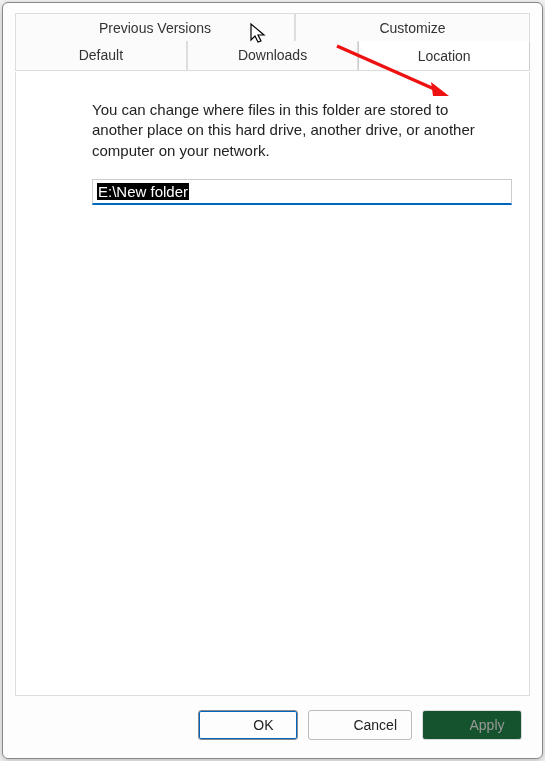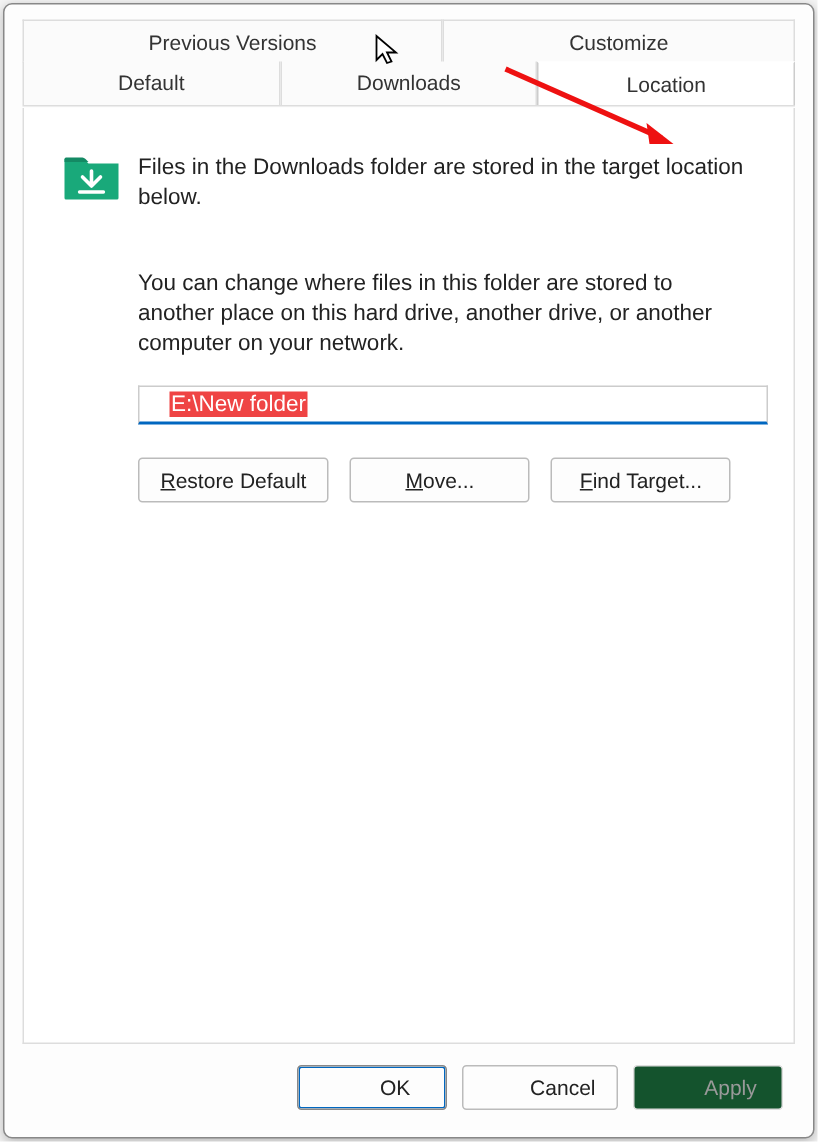--- a/index.html
+++ b/index.html
@@ -148,24 +148,23 @@
       border: 1px solid #ccc;
       border-bottom: 2px solid #0067c0;
       padding: 2px 4px;
       font-size: 15px;
       display: flex;
       align-items: center;
       background: #fff;
       margin-bottom: 22px;
     }
     .path-input .sel {
-      background: #ef4444;
+      background: #000000;
       color: #fff;
       padding: 0 1px;
-      margin-left: 16px;
     }
     .btn-row {
       margin-left: 50px;
       display: flex;
       gap: 14px;
     }
     .btn {
       height: 30px;
       padding: 0 14px;
       font-size: 14px;
@@ -210,43 +209,27 @@
       <div class="tab" style="flex:1">Customize</div>
     </div>
     <div class="tab-row bottom">
       <div class="tab">Default</div>
       <div class="tab">Downloads</div>
       <div class="tab active">Location</div>
     </div>
   </div>
 
   <div class="content">
-    <div class="info-row">
-      <span class="folder-icon">
-        <svg viewBox="0 0 38 34">
-          <path d="M1 6 L14 6 L17 9 L37 9 L37 32 Q37 33 36 33 L2 33 Q1 33 1 32 Z" fill="#19a97a"></path>
-          <path d="M1 6 Q1 5 2 5 L13 5 Q14 5 15 6 L17 8 L14 8 L1 8 Z" fill="#148a64"></path>
-          <path d="M19 14 L19 24 M19 24 L13 18 M19 24 L25 18" stroke="#fff" stroke-width="2.4" fill="none" stroke-linecap="round" stroke-linejoin="round"></path>
-          <line x1="11" y1="28" x2="27" y2="28" stroke="#fff" stroke-width="2.2" stroke-linecap="round"></line>
-        </svg>
-      </span>
-      <div class="info-text">Files in the Downloads folder are stored in the target location below.</div>
-    </div>
 
     <div class="desc-text">You can change where files in this folder are stored to another place on this hard drive, another drive, or another computer on your network.</div>
 
     <div class="path-input">
       <span class="sel">E:\New folder</span>
     </div>
 
-    <div class="btn-row">
-      <button class="btn"><span style="text-decoration:underline">R</span>estore Default</button>
-      <button class="btn"><span style="text-decoration:underline">M</span>ove...</button>
-      <button class="btn"><span style="text-decoration:underline">F</span>ind Target...</button>
-    </div>
   </div>
 
   <div class="footer">
     <button class="btn primary">OK</button>
     <button class="btn">Cancel</button>
     <button class="btn disabled">Apply</button>
   </div>
 
 </div>
 

